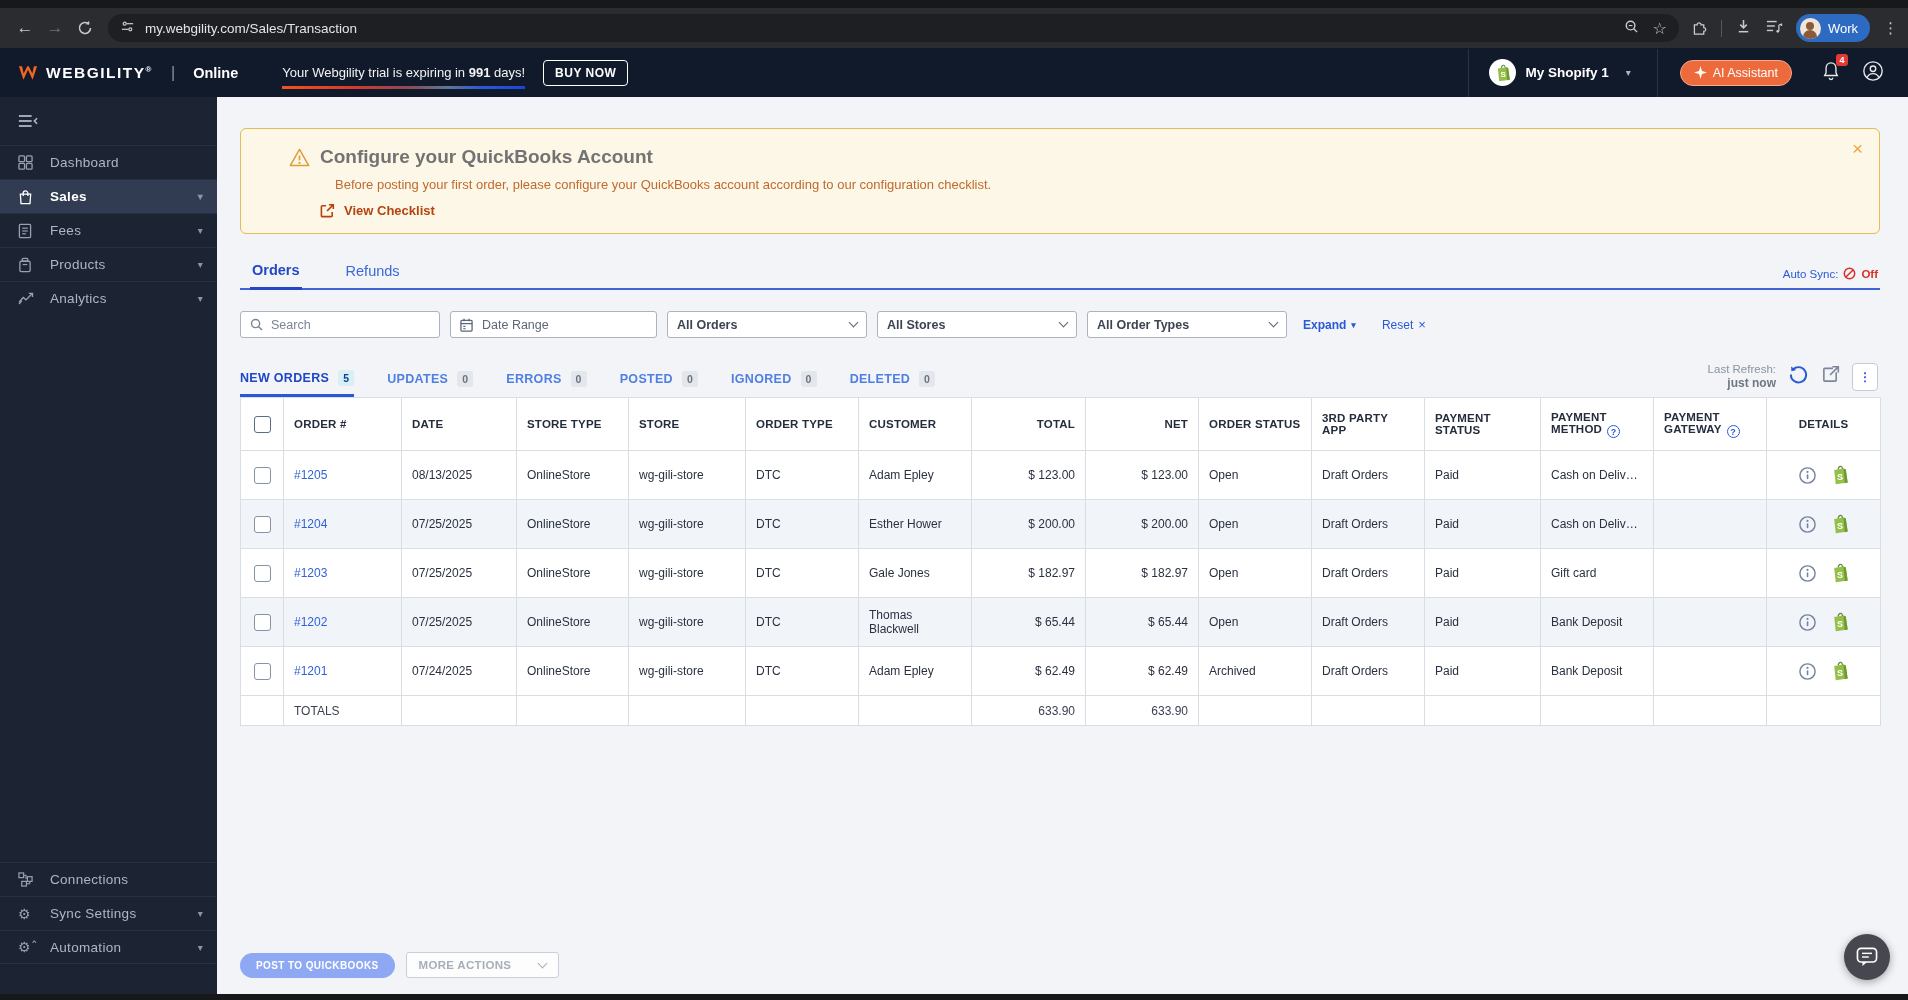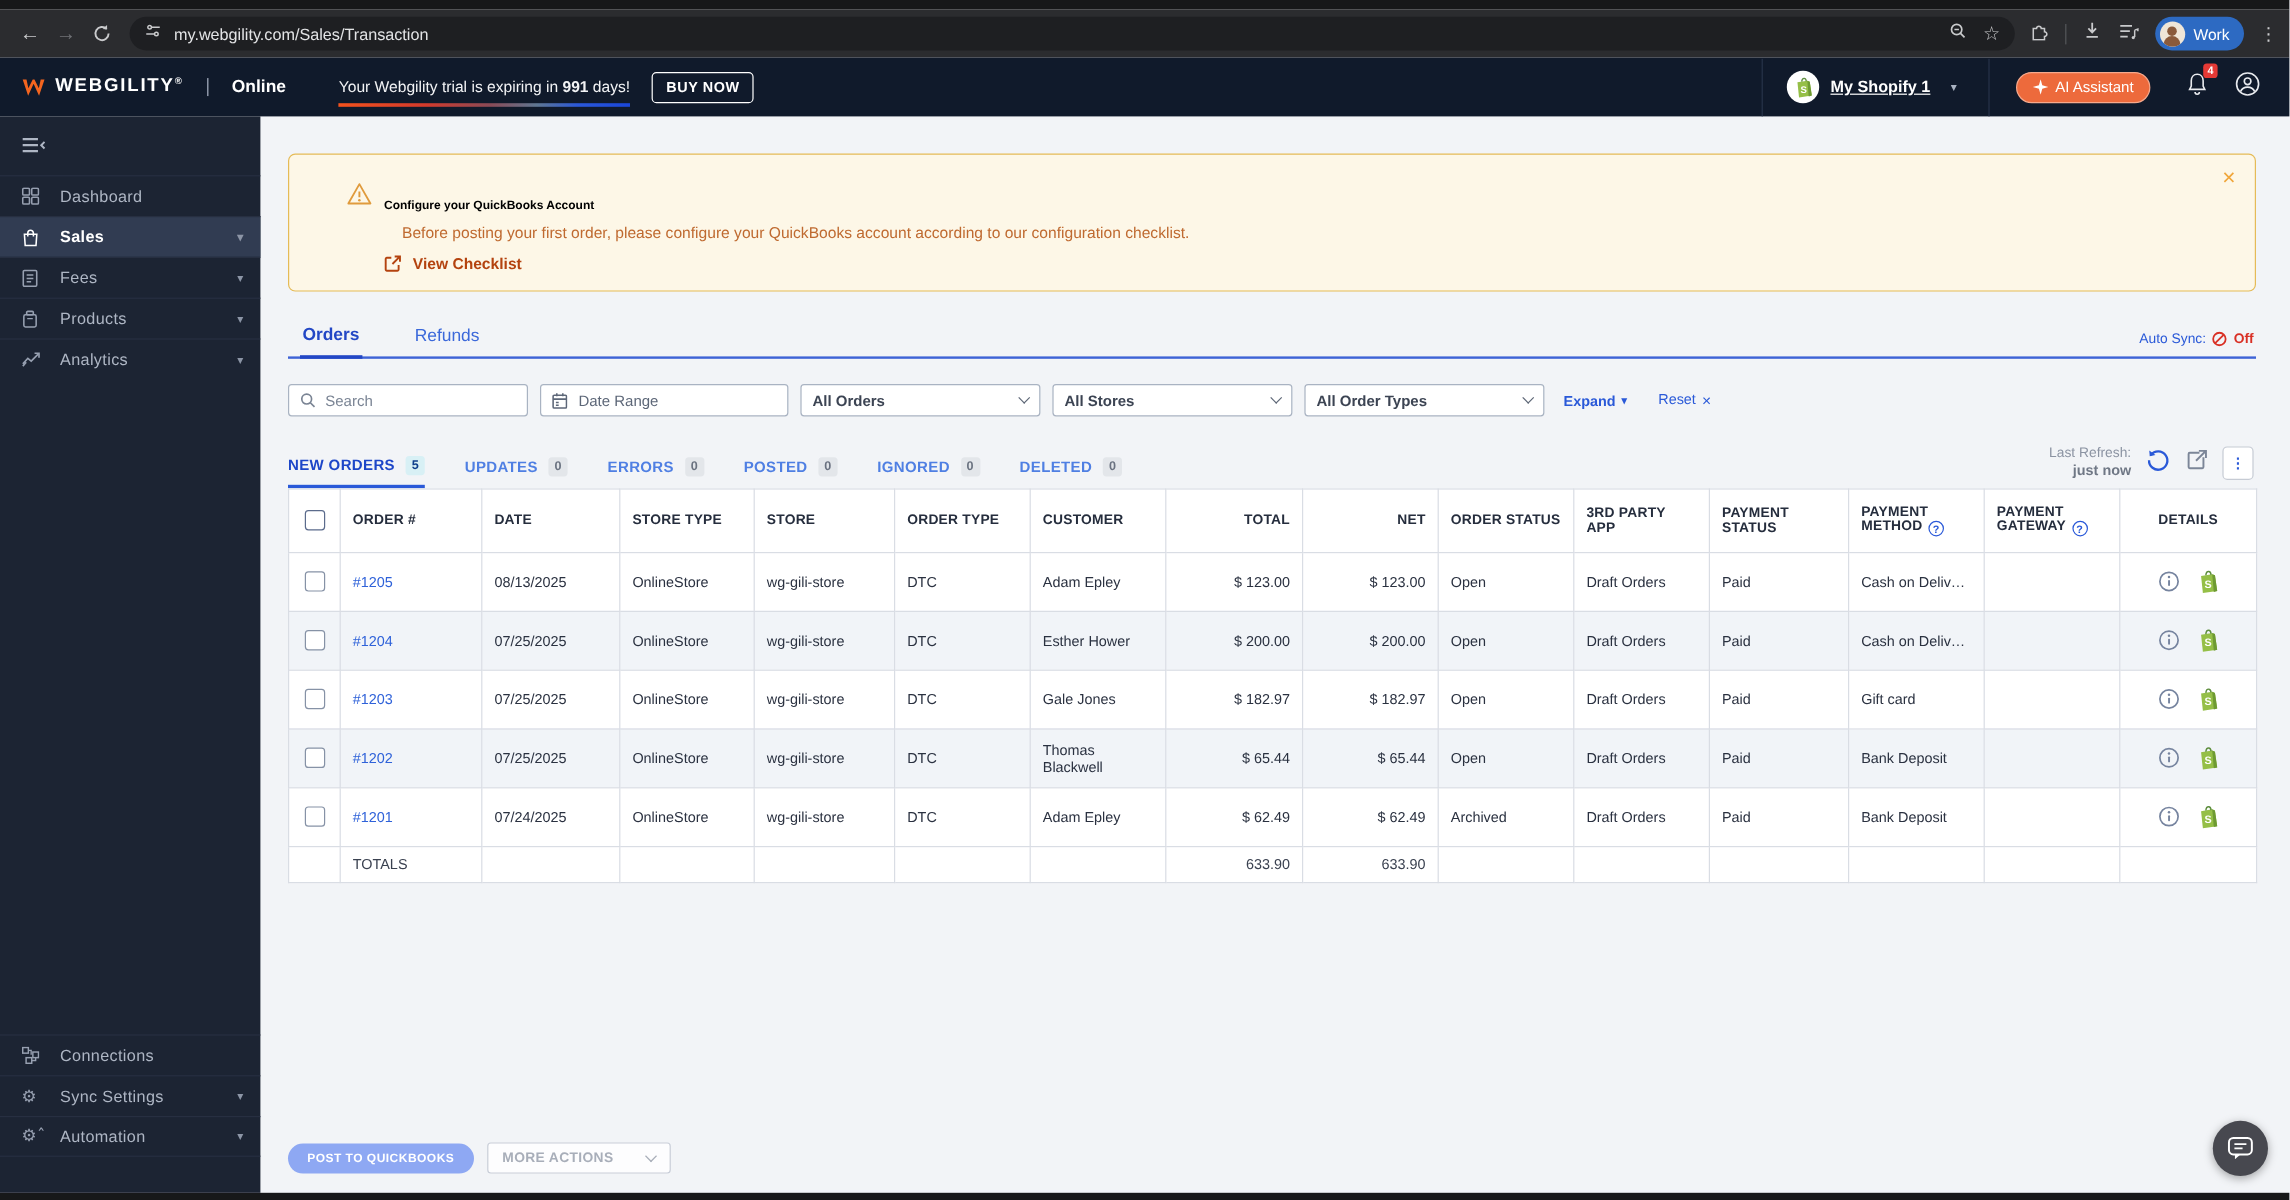--- a/index.html
+++ b/index.html
@@ -35,21 +35,21 @@
   .trial { margin-left:44px; position:relative; font-size:13px; color:#f2f3f5; padding-bottom:9px; top:4px; }
   .trial b { font-weight:bold; }
   .trial::after { content:""; position:absolute; left:0; right:0; bottom:0; height:3px;
                   background:linear-gradient(90deg,#f4521d 0%,#d33a2c 30%,#8a4a56 52%,#5f7792 68%,#2b58d8 82%,#1a46d8 100%); }
   .buy-now { margin-left:18px; background:transparent; color:#fff; border:1.5px solid #fff; border-radius:4px;
              font-size:12px; font-weight:bold; letter-spacing:.5px; padding:5px 11px; font-family:inherit; }
   .header-right { margin-left:auto; display:flex; align-items:center; }
   .hdr-div { width:1px; height:48px; background:#27334a; }
   .store-chip { display:flex; align-items:center; gap:9px; padding:0 26px 0 20px; }
   .store-avatar { width:27px; height:27px; border-radius:50%; background:#fff; display:flex; align-items:center; justify-content:center; }
-  .store-name { font-size:13.5px; font-weight:bold;text-decoration:underline; }
+  .store-name { font-size:13.5px; font-weight:bold; }
   .store-caret { color:#aab3c2; font-size:10px; margin-left:8px; }
   .ai-btn { margin:0 16px 0 22px; background:#ed6a3c; border:1px solid #f6a98c; color:#fff; border-radius:15px;
             font-size:12.5px; padding:5px 13px; display:flex; align-items:center; gap:6px; font-family:inherit; }
   .bell-wrap { position:relative; margin:0 14px; }
   .bell-badge { position:absolute; top:-7px; right:-8px; background:#e53935; color:#fff; font-size:9px; font-weight:bold;
                 border-radius:3px; padding:1px 3.5px; }
   .acct-ic { margin:0 6px 0 8px; }
 
   
   .app-body { display:flex; height:897px; }
@@ -63,21 +63,21 @@
   .side-chev { margin-left:auto; font-size:10px; color:#8c95a6; }
   .side-spacer { flex:1; }
   .side-bottom { margin-bottom:30px; }
 
   .main { flex:1; padding:31px 0 0 23px; display:flex; flex-direction:column; position:relative; }
   .content { width:1640px; display:flex; flex-direction:column; flex:1; }
 
   
   .banner { border:1px solid #e5bb57; background:#fdf7e7; border-radius:6px; padding:17px 20px 15px 48px; position:relative; }
   .banner-title-row { display:flex; align-items:center; gap:10px; }
-  .banner-title { color:#000000; font-weight:bold; font-size:10px;margin-top:20px; }
+  .banner-title { color:#737373; font-weight:bold; font-size:19px; }
   .banner-body { color:#bf6a30; font-size:13px; margin:9px 0 11px 46px; }
   .banner-link-row { display:flex; align-items:center; gap:9px; margin-left:31px; }
   .banner-link { color:#b4430f; font-weight:bold; font-size:13px; text-decoration:none; }
   .banner-close { position:absolute; top:10px; right:16px; color:#f0a63a; font-size:19px; line-height:1; }
 
   
   .tabs-row { margin-top:22px; display:flex; align-items:flex-end; border-bottom:2px solid #3e63d6; padding-left:10px; }
   .page-tab { font-size:14.5px; padding:6px 2px 9px; margin-right:42px; color:#3b68da; }
   .page-tab.active { color:#2347c5; font-weight:bold; border-bottom:3px solid #2347c5; margin-bottom:-2px; }
   .autosync { margin-left:auto; display:flex; align-items:center; gap:5px; font-size:11.5px; padding-bottom:8px; padding-right:2px; }
@@ -91,21 +91,21 @@
   .f-search { width:200px; }
   .f-search input { border:none; outline:none; font-size:12.5px; margin-left:8px; width:150px; color:#3c4453;
                     font-family:inherit; background:transparent; }
   .f-search input::placeholder { color:#7a8494; }
   .f-date { width:207px; color:#5d6778; font-size:12.5px; gap:9px; }
   .f-select { width:200px; justify-content:space-between; color:#3c4453; font-size:12.5px;font-weight:bold; }
   .chev { width:7px; height:7px; border-right:1.5px solid #5c6575; border-bottom:1.5px solid #5c6575;
           transform:rotate(45deg); margin-top:-4px; }
   .expand-link { color:#2a59d8; font-size:12px; font-weight:bold; margin-left:6px; display:flex; align-items:center; gap:5px; }
   .expand-caret { font-size:9px; }
-  .reset-link { color:#2a59d8; font-size:12px; margin-left:26px; display:flex; gap:5px; }
+  .reset-link { color:#2a59d8; font-size:12px; margin-left:26px; display:flex; align-items:center; gap:5px; }
   .reset-x { font-size:13px; }
 
   
   .subtab-row { margin-top:24px; display:flex; align-items:flex-end; }
   .subtab { display:flex; align-items:center; gap:9px; margin-right:33px; padding-bottom:8px;
             font-size:12.5px; font-weight:bold; letter-spacing:.3px; color:#4f7fe3; }
   .subtab .count { background:#e3e6ea; color:#6a7280; font-size:10.5px; font-weight:bold; border-radius:3px;
                    padding:2px 5px; min-width:9px; text-align:center; }
   .subtab.active { color:#1d46c8; border-bottom:3px solid #2a59d8; margin-bottom:-2px; }
   .subtab.active .count { background:#d8f0f5; color:#0f3f8c; }

